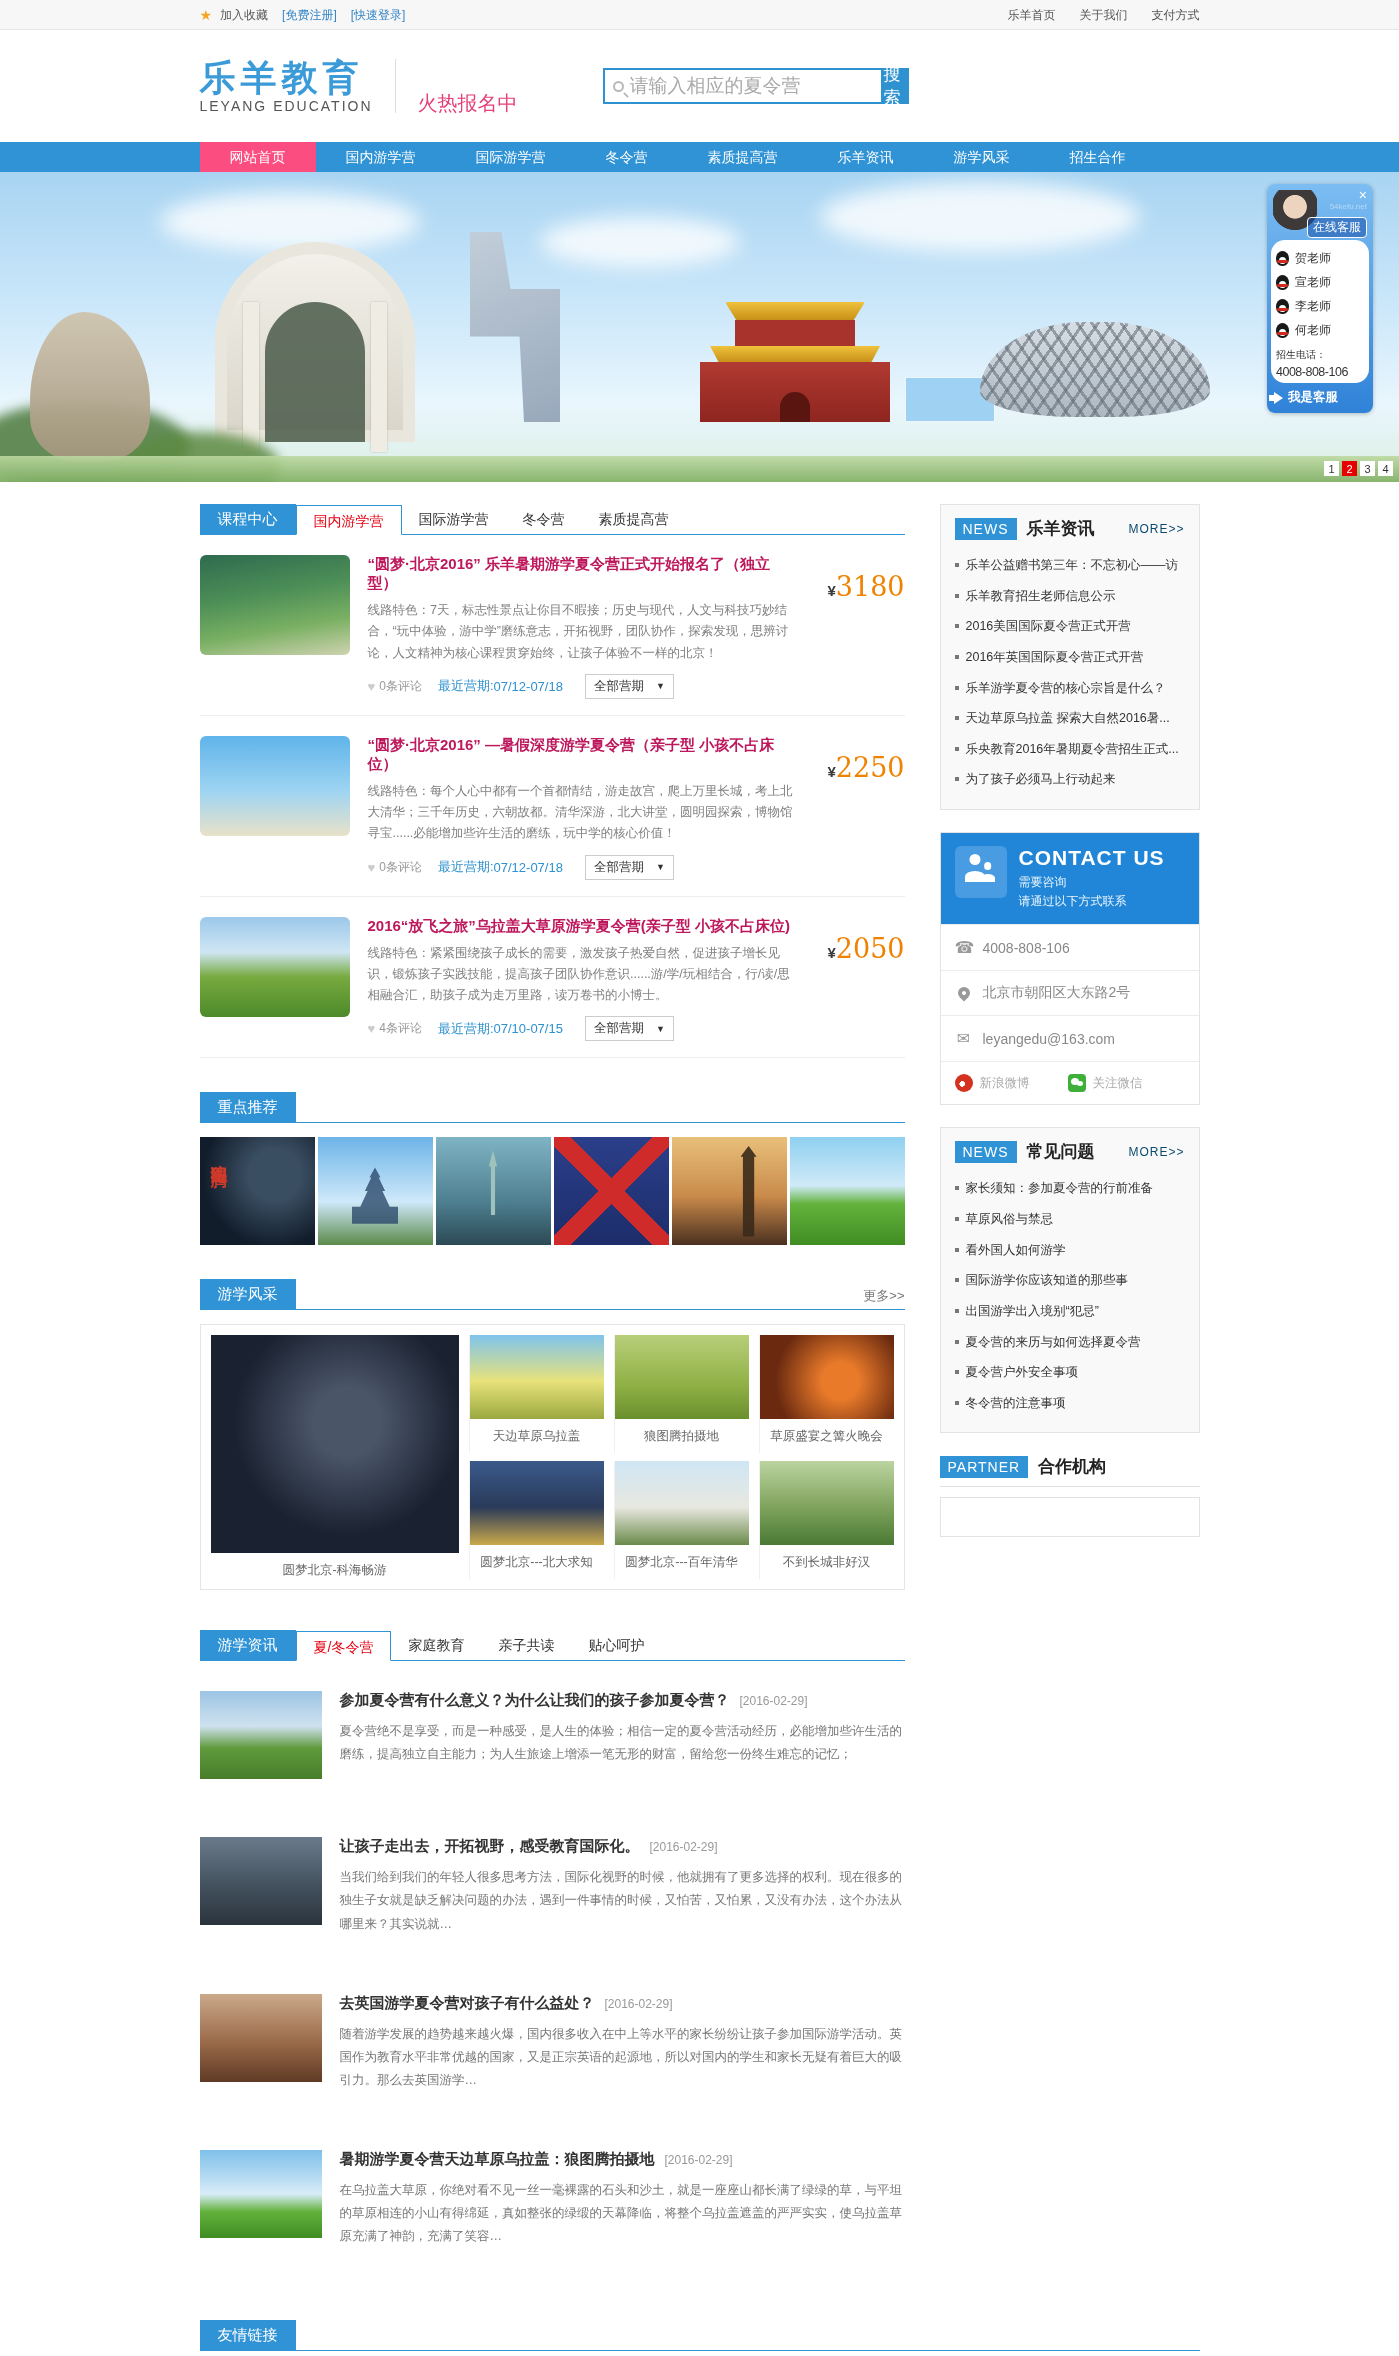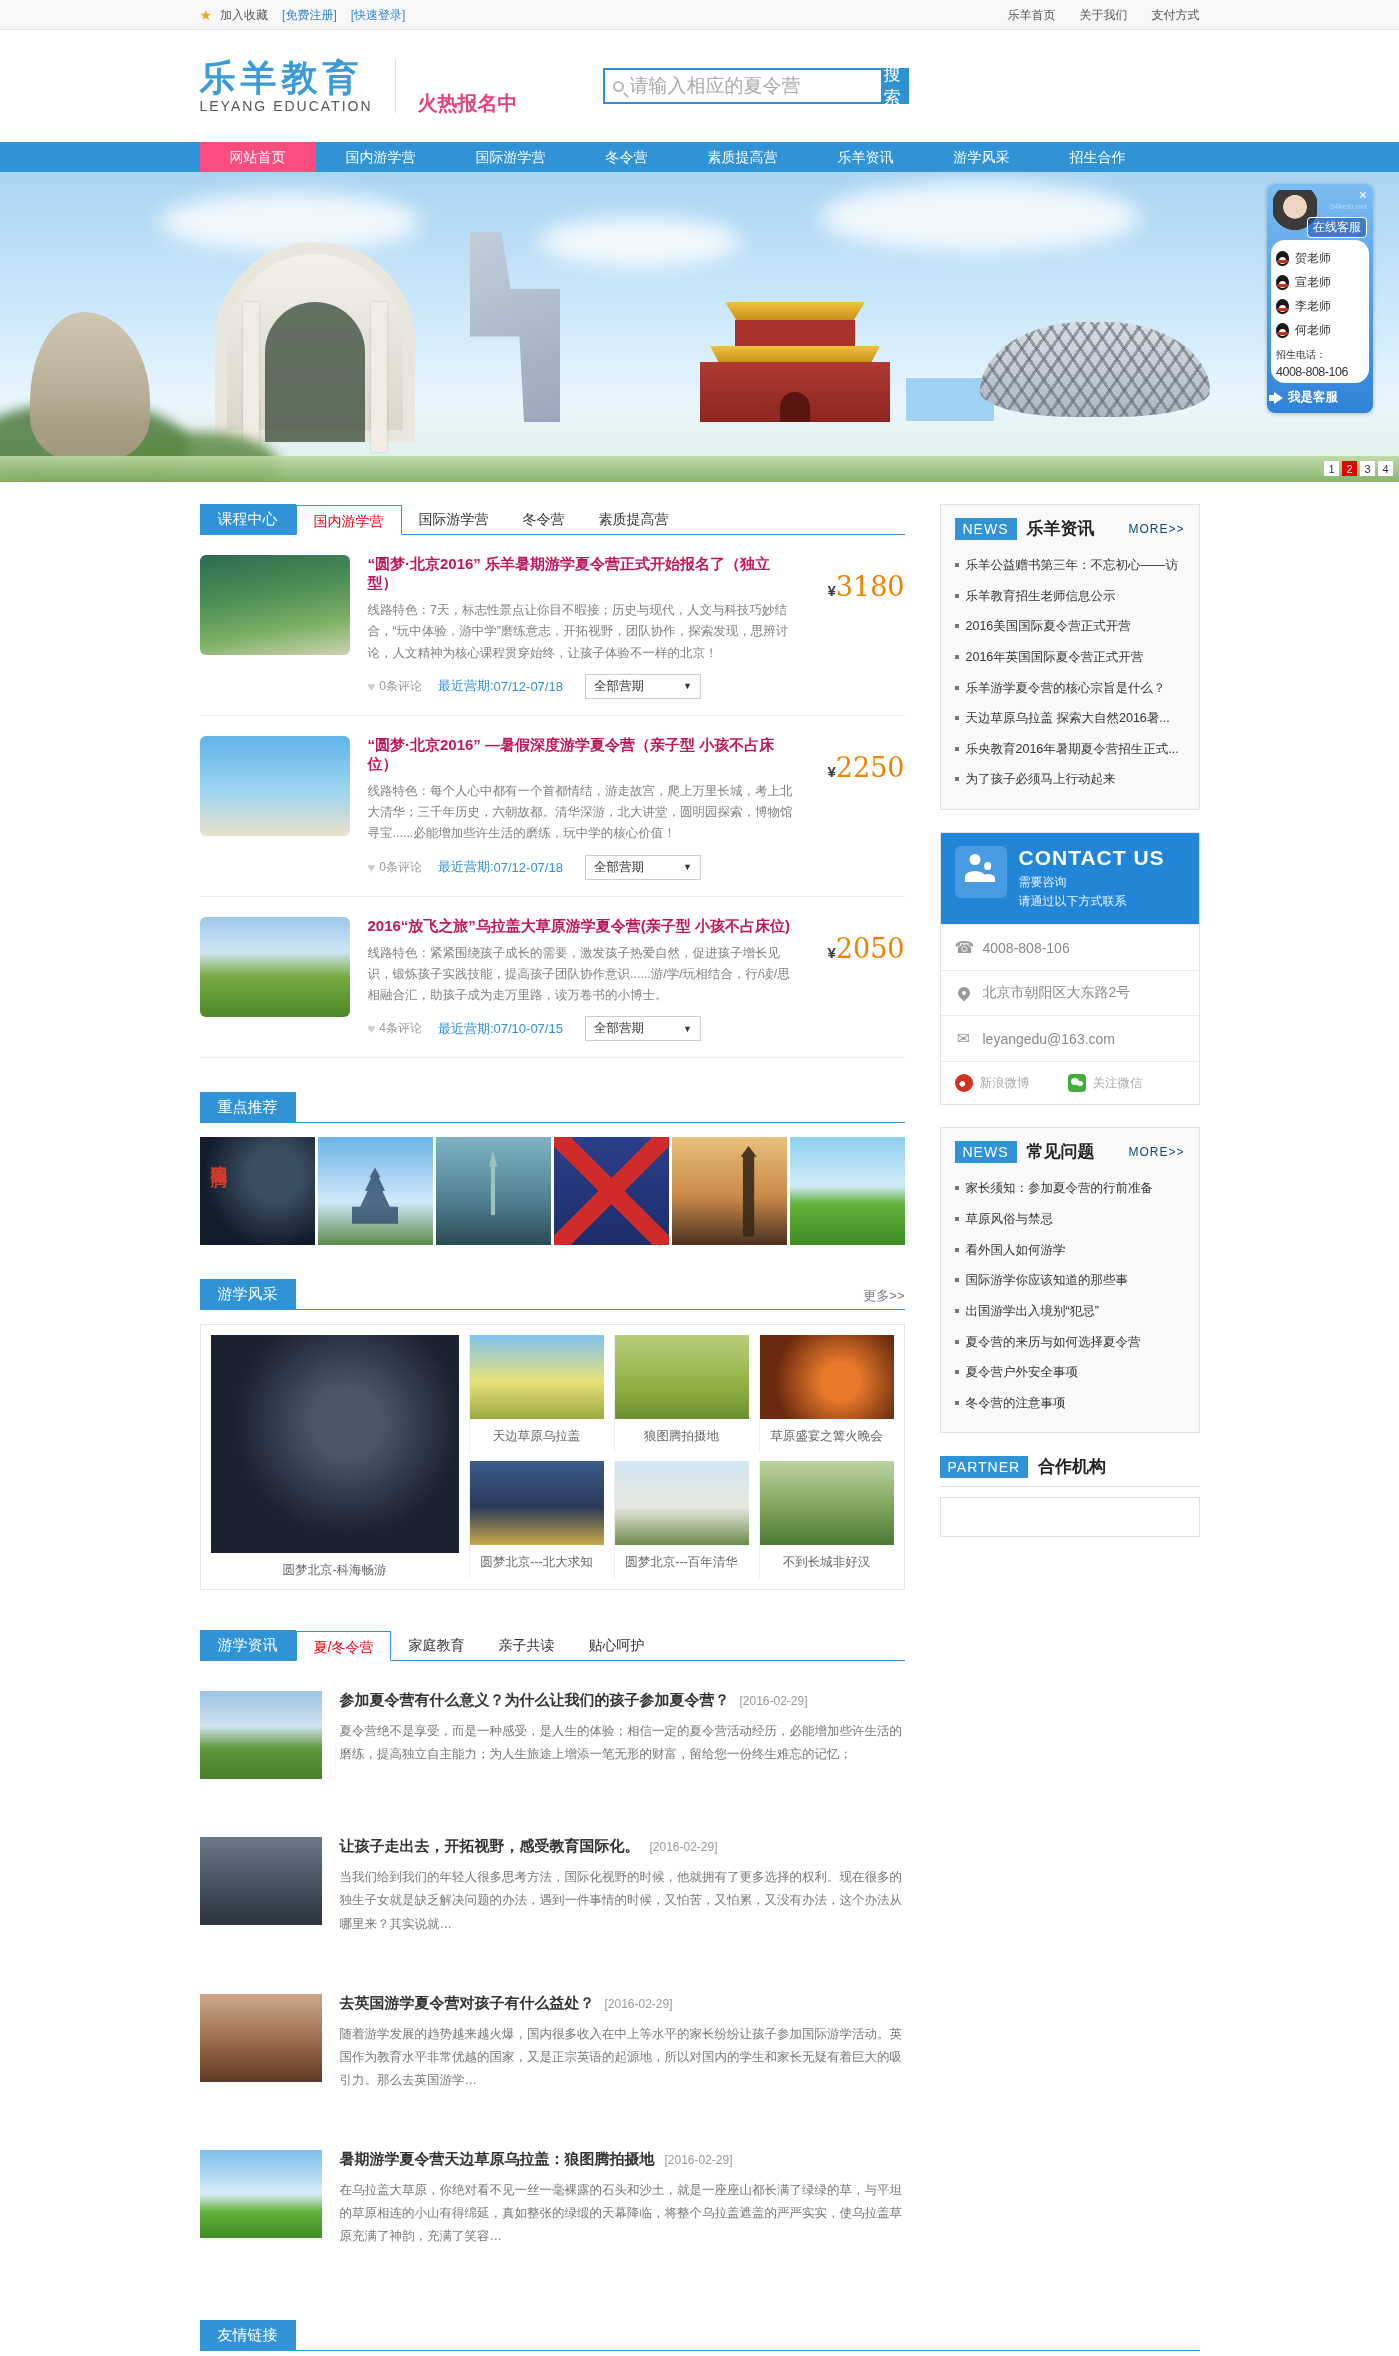--- a/index.html
+++ b/index.html
@@ -15,21 +15,21 @@
   .tb-link { color:#3586c7; cursor:pointer; }
   .tb-plain { color:#555; cursor:pointer; }
 
   
   .header { background:#fff; }
   .header .inner { display:flex; align-items:center; height:112px; }
   .logo { cursor:pointer; }
   .logo-cn { font-size:36px; font-weight:bold; color:#3b9bd8; letter-spacing:5px; line-height:1.1; }
   .logo-en { font-size:14px; color:#555; letter-spacing:2px; }
   .logo-div { width:1px; height:54px; background:#ddd; margin:0 22px; }
-  .slogan { font-size:20px; font-weight:bold; color:#e5407a; margin-top:34px; }
+  .slogan { font-size:20px; font-weight:normal; color:#e5407a; margin-top:34px; }
   .search { display:flex; margin-left:85px; border:2px solid #2e91d0; height:36px; width:306px; }
   .search-input-wrap { flex:1; display:flex; align-items:center; background:#fff; padding-left:8px; }
   .mag { width:11px; height:11px; border:2px solid #b8b8b8; border-radius:50%; position:relative; flex:none; }
   .mag::after { content:''; position:absolute; width:2px; height:6px; background:#b8b8b8; transform:rotate(-45deg); left:10px; top:9px; }
   .search input { border:0; outline:0; flex:1; height:100%; font-size:19px; padding:0 6px; color:#333; font-family:inherit; }
   .search input::placeholder { color:#aaa; }
   .search-btn { width:84px; background:#2e91d0; color:#fff; font-size:17px; border:0; display:flex; align-items:center; justify-content:center; cursor:pointer; letter-spacing:3px; }
 
   
   .nav { background:#2f93d6; height:30px; }
@@ -108,21 +108,21 @@
   .th-kids { background:linear-gradient(180deg,#5fb4ea 0%,#9ed4f2 55%,#e8e2c8 100%); }
   .th-grass { background:linear-gradient(180deg,#9cc8ea 0%,#cfe6f4 35%,#77aa3f 60%,#4d8a2a 100%); }
   .cbody { flex:1; min-width:0; }
   .ctitle { font-size:15px; font-weight:bold; color:#be185d; cursor:pointer; }
   .cdesc { font-size:12.5px; color:#808080; line-height:1.7; margin-top:7px; }
   .cfoot { display:flex; align-items:center; margin-top:10px; font-size:12px; }
   .heart { color:#ccc; font-size:13px; margin-right:4px; }
   .comments { color:#999; }
   .recent-label { color:#2e91d0; margin-left:16px; font-size:13px; }
   .recent { color:#2e91d0; font-size:13px; }
-  .select { margin-left:22px; width:116px; height:25px; border:1px solid #ccc; display:flex; align-items:center; font-size:12.5px; color:#333; padding:0 8px; cursor:pointer; background:#fff; }
+  .select { margin-left:22px; width:89px; height:25px; border:1px solid #ccc; display:flex; align-items:center; font-size:12.5px; color:#333; padding:0 8px; cursor:pointer; background:#fff; }
   .select .caret { margin-left:auto; font-size:9px; color:#333; }
   .cprice { width:105px; flex:none; text-align:right; margin-top:16px; }
   .yuan { font-size:15px; font-weight:bold; color:#3a3a3a; }
   .pnum { font-size:27px; color:#ef8200; font-family:"DejaVu Serif",serif; }
 
   
   .recommend { margin-top:34px; }
   .strip { display:flex; gap:3px; margin-top:14px; height:108px; }
   .tile { flex:1; cursor:pointer; position:relative; overflow:hidden; }
   .t-wolf { background:radial-gradient(circle at 65% 35%, #3a4e62 0 25%, #121d2b 70%); }

